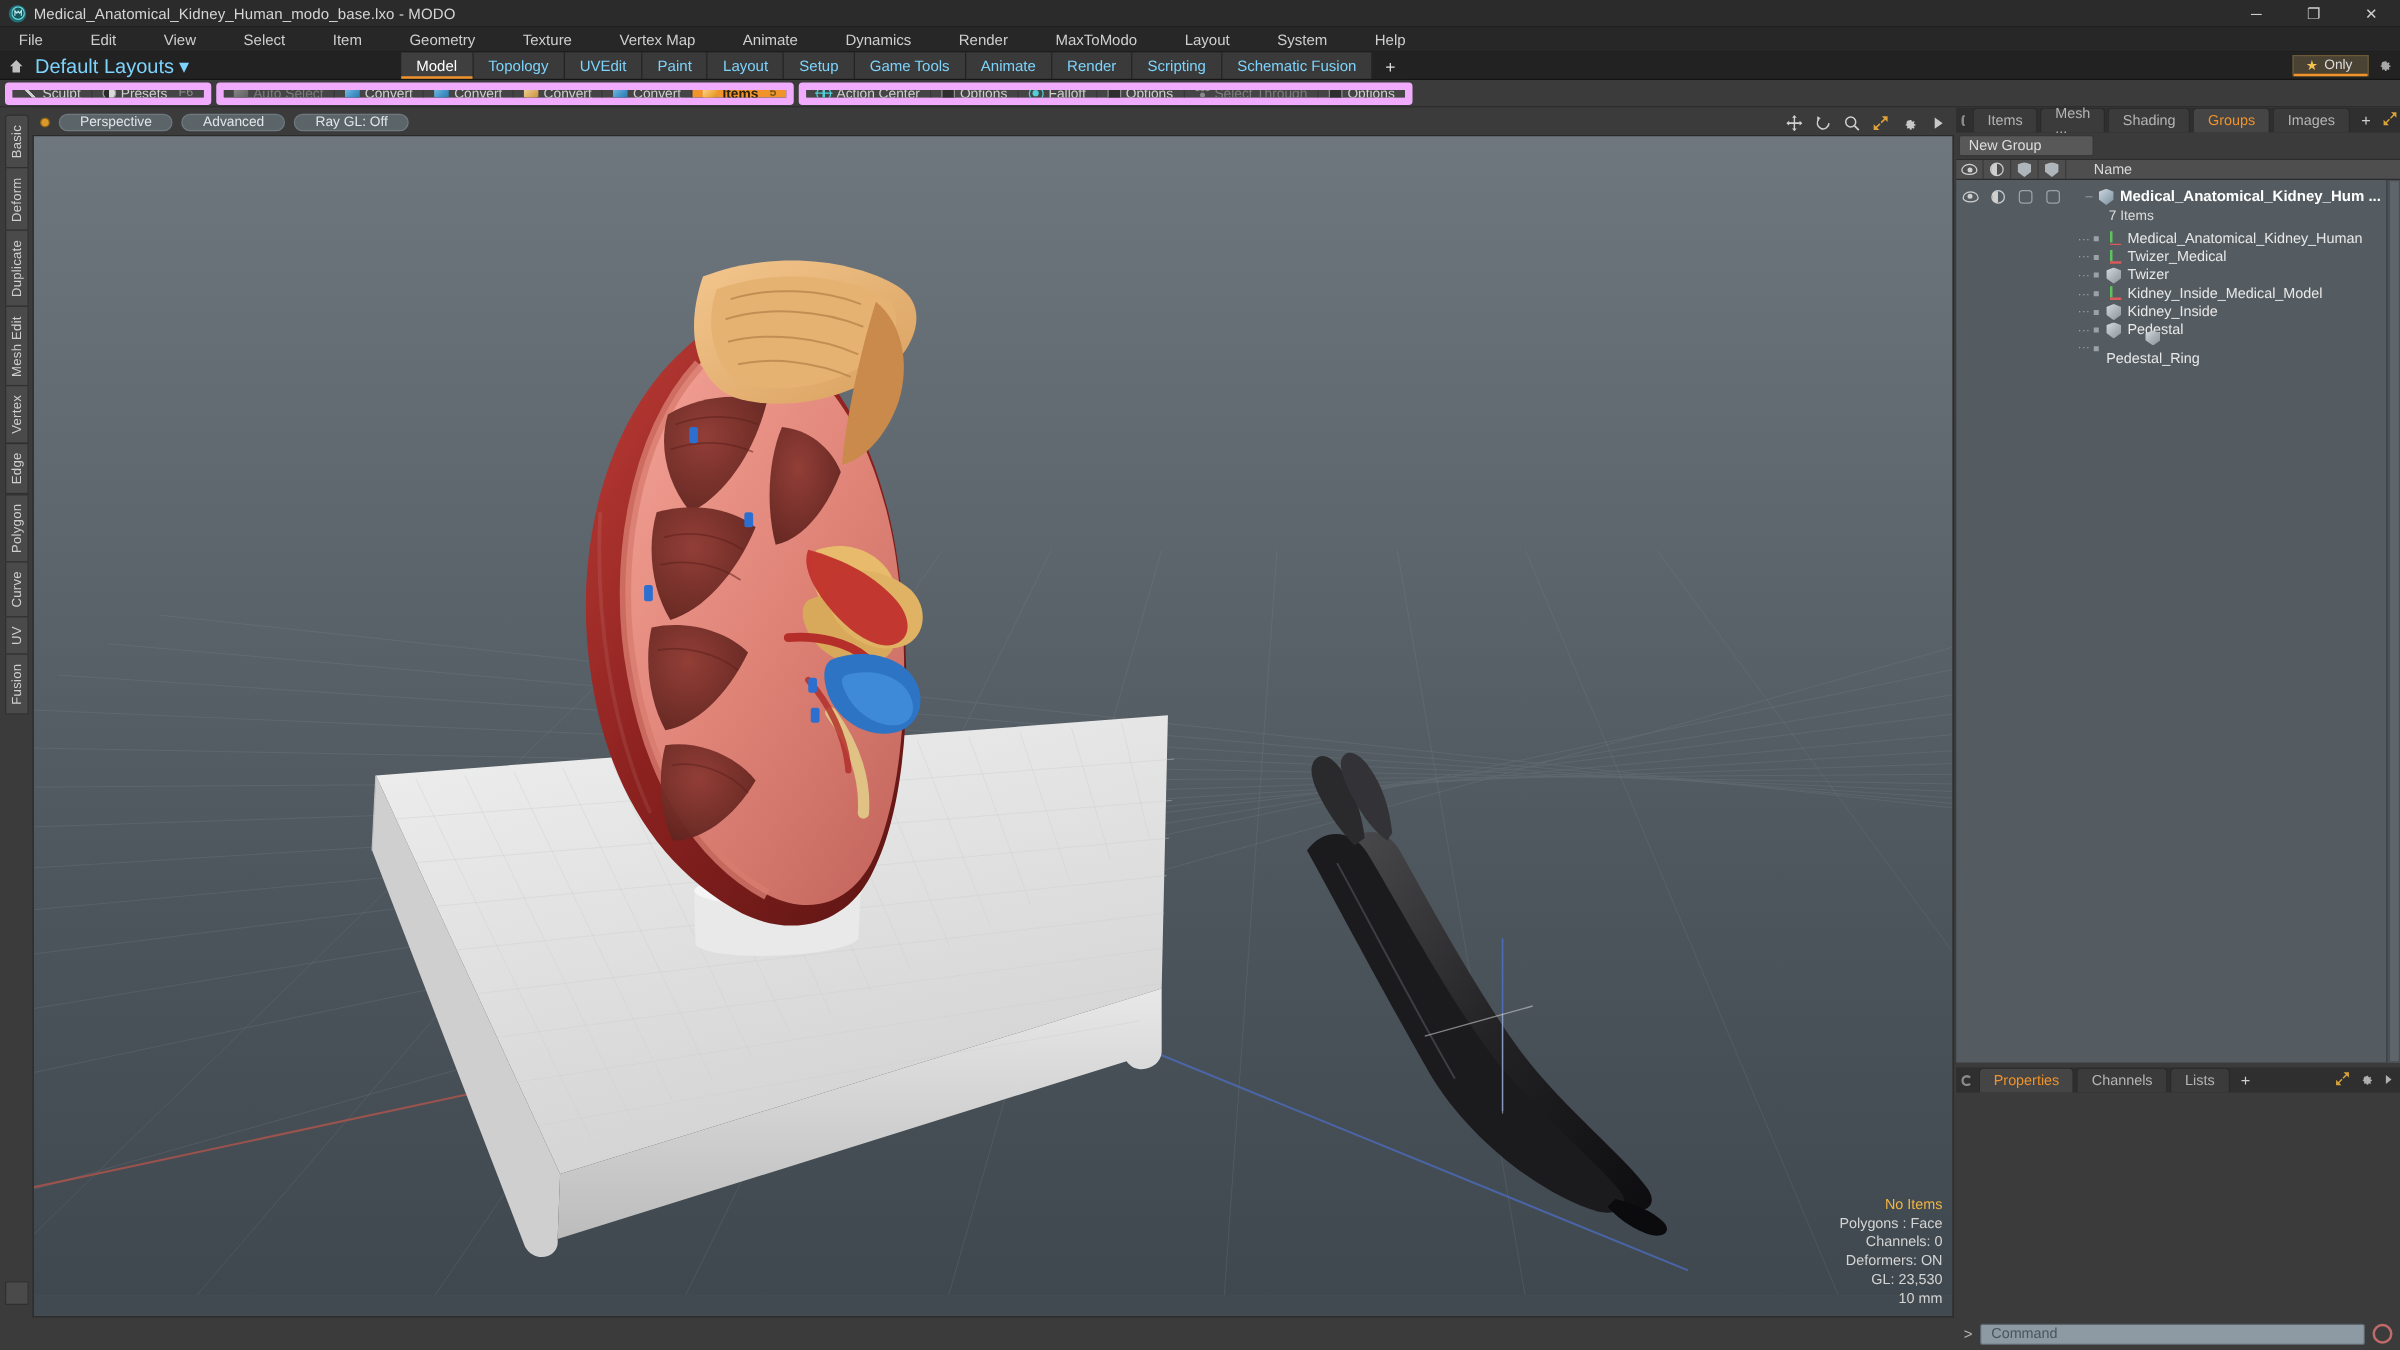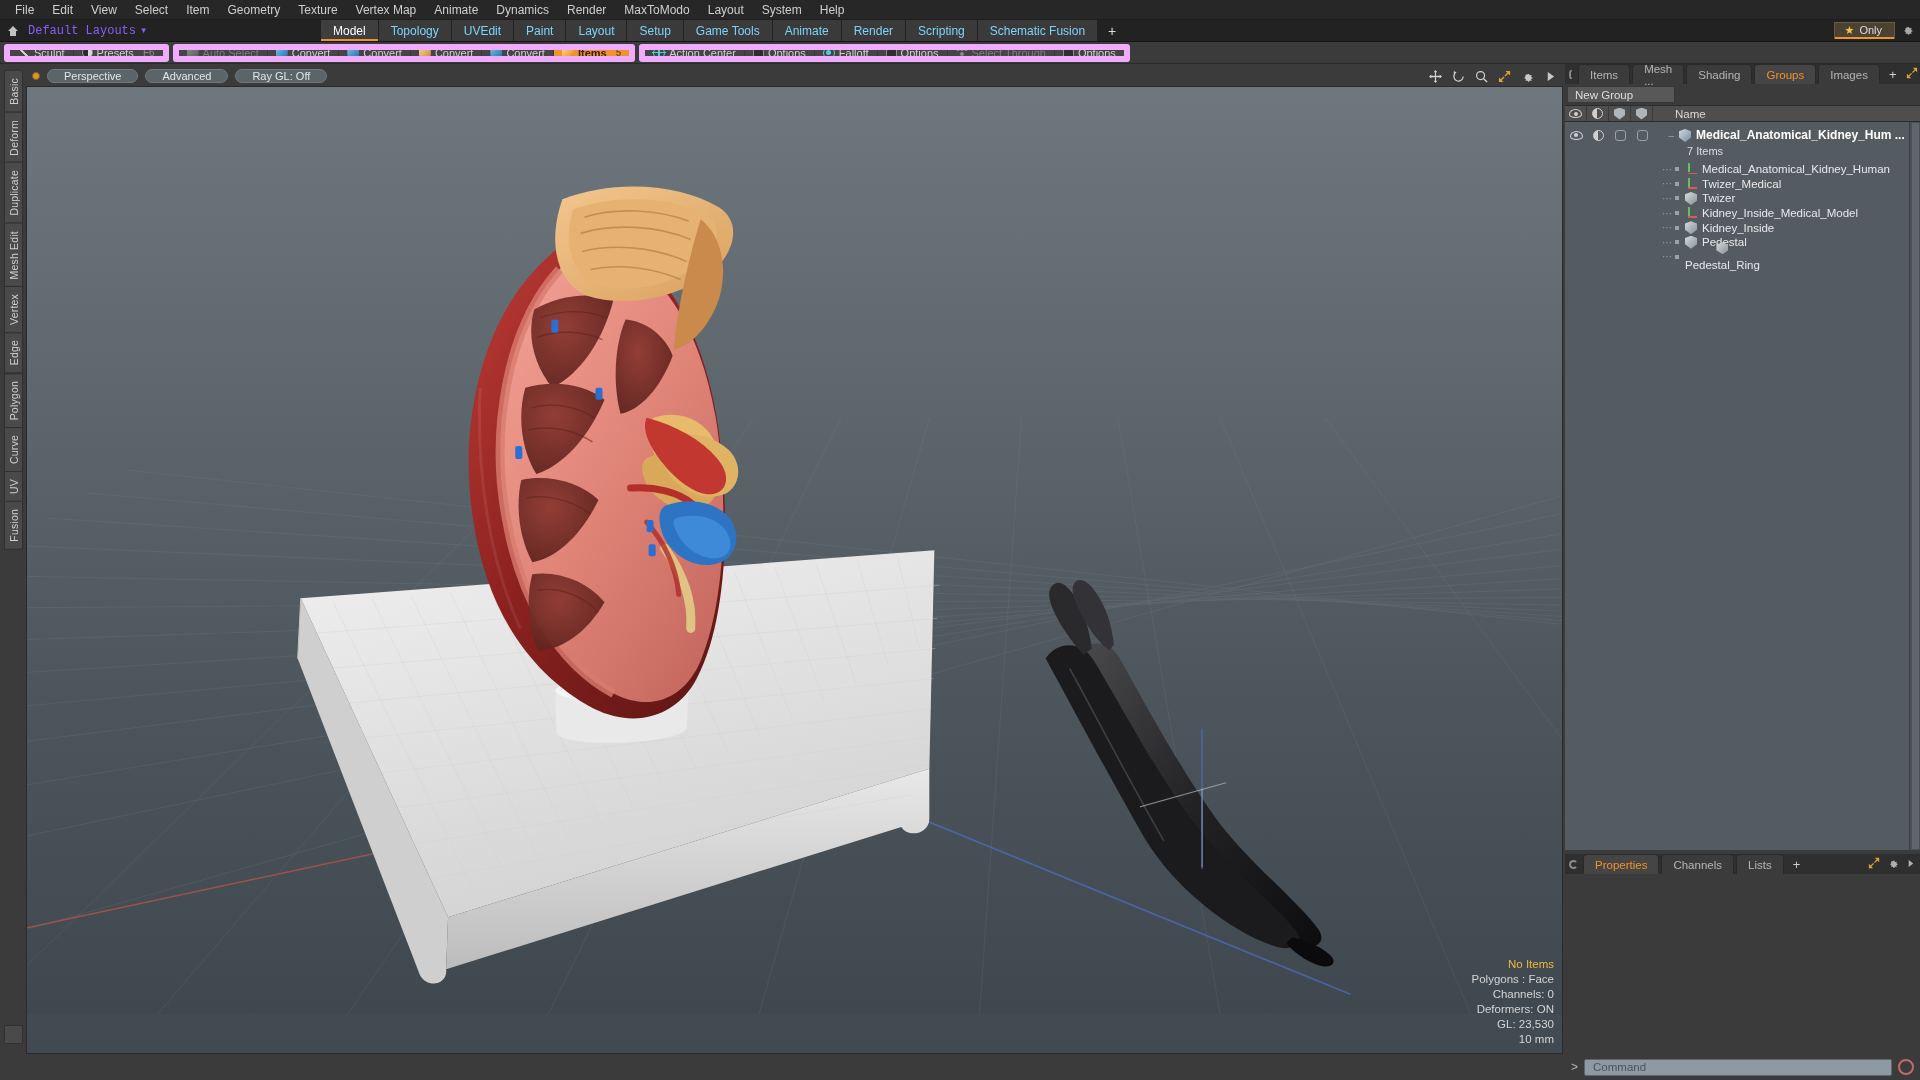--- a/index.html
+++ b/index.html
@@ -24,32 +24,32 @@
     font-size:9px; color:#bfe9ec; font-weight:bold;
   }
   .titlebar .ttext { font-size:12px; color:#d5d5d5; letter-spacing:.1px; }
   .winbtns { margin-left:auto; display:flex; height:100%; }
   .winbtn { width:46px; height:100%; display:flex; align-items:center; justify-content:center;
             color:#cfcfcf; font-size:12px; }
 
   
   .menubar {
     height:20px; background:#272727; display:flex; align-items:center;
-    padding-left:6px; flex:0 0 20px; border-bottom:1px solid #1c1c1c;
+    padding-left:6px; flex:0 0 20px; border-bottom:1px solid #1c1c1c;gap:20px;
   }
   .menuitem { padding:0 9px; height:20px; line-height:20px; font-size:12px; color:#cfcfcf; }
 
   
   .layoutbar {
     height:22px; background:#222222; display:flex; align-items:stretch; flex:0 0 22px;
     border-bottom:1px solid #151515;
   }
   .lb-left { display:flex; align-items:center; padding-left:6px; width:320px; }
   .lb-icon { width:14px; height:14px; margin-right:8px; display:flex; align-items:center; justify-content:center; color:#c0c0c0; font-size:10px;}
-  .lb-layouts { font-size:12px; color:#8b5cf6;font-family:Liberation Mono, monospace; }
+  .lb-layouts { font-size:16px; color:#7dd3fc; }
   .tabs { display:flex; align-items:stretch; }
   .tab {
     padding:0 12px; display:flex; align-items:center; font-size:12px;
     color:#7dd3fc; background:#3a3a3a; border-right:1px solid #222;
     position:relative;
   }
   .tab:first-child { border-left:1px solid #222; }
   .tab.active { background:#3f3f3f; color:#ffffff; }
   .tab.active:after {
     content:""; position:absolute; left:0; right:0; bottom:0; height:2px; background:#f0932b;
@@ -224,20 +224,34 @@
   .cmd-rec { width:16px;height:16px;border-radius:50%;border:2px solid #c06a6a; }
 
   
   .scene { position:absolute; inset:0; }
 </style>
 </head>
 <body>
 
 <div class="app">
 
+  <div class="titlebar">
+    <div class="tlogo">
+      <svg width="11" height="11" viewBox="0 0 12 12">
+          <circle cx="6" cy="6" r="5.4" fill="#15595e" stroke="#6fd6dd" stroke-width="1"></circle>
+          <path d="M3.2 8.3V3.9l1.6 2.1 1.2-1.6 1.2 1.6 1.6-2.1v4.4" fill="none" stroke="#bfe9ec" stroke-width="1"></path>
+        </svg>
+    </div>
+    <div class="ttext">Medical_Anatomical_Kidney_Human_modo_base.lxo - MODO</div>
+    <div class="winbtns">
+      <div class="winbtn">─</div>
+      <div class="winbtn">❐</div>
+      <div class="winbtn close">✕</div>
+    </div>
+  </div>
 
   <div class="menubar" id="menubar">
       <div class="menuitem">File</div>
       <div class="menuitem">Edit</div>
       <div class="menuitem">View</div>
       <div class="menuitem">Select</div>
       <div class="menuitem">Item</div>
       <div class="menuitem">Geometry</div>
       <div class="menuitem">Texture</div>
       <div class="menuitem">Vertex Map</div>

